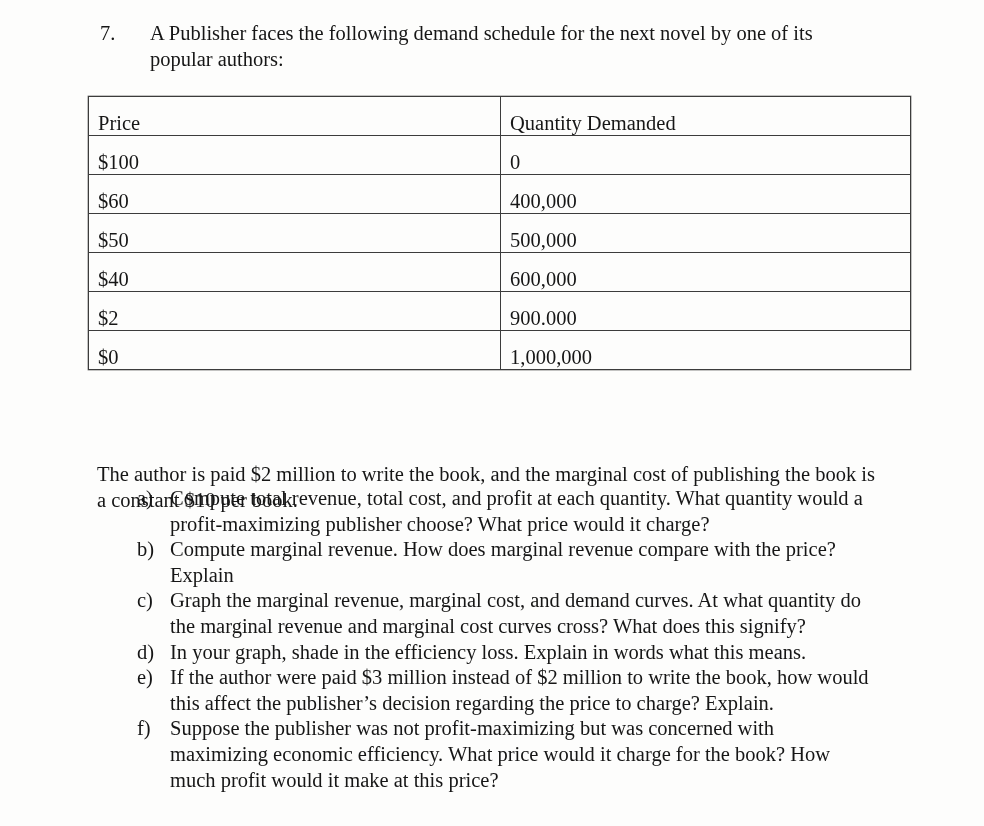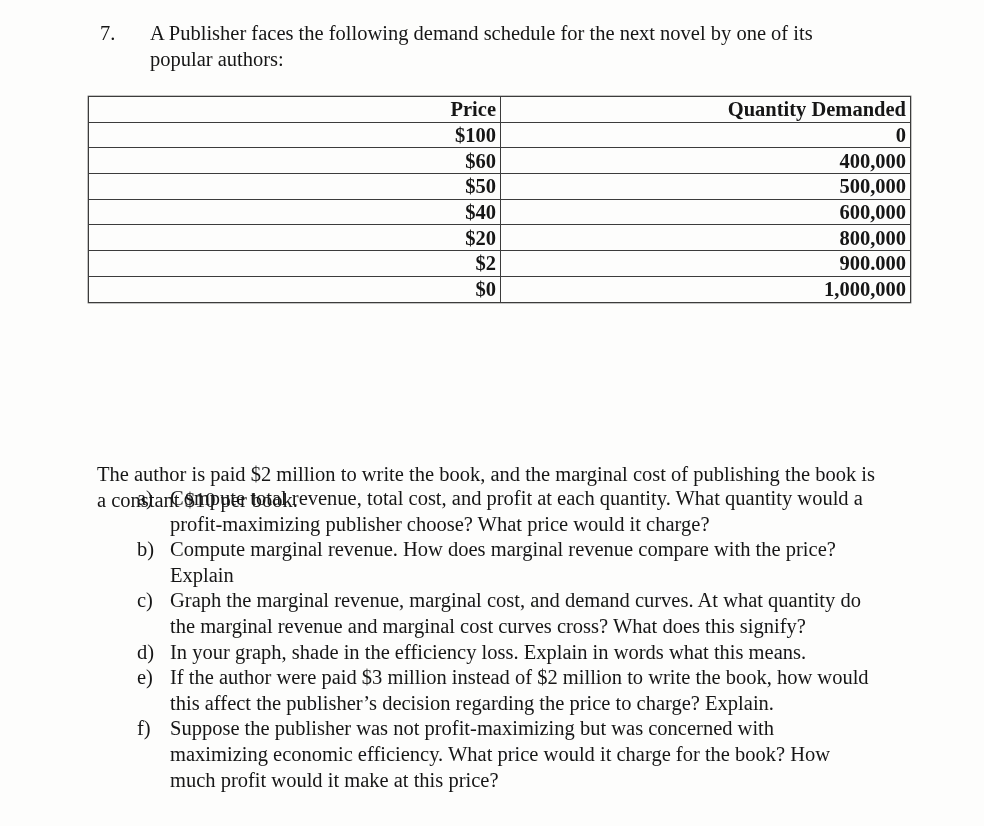--- a/index.html
+++ b/index.html
@@ -33,25 +33,25 @@
     width: 822px;
     border-collapse: collapse;
     font-size: 20.5px;
     table-layout: fixed;
   }
   table.demand-table th,
   table.demand-table td {
     border: 1.6px solid #3c3c3c;
     border-left-width: 1.3px;
     border-right-width: 1.3px;
-    font-weight: bold;
-    text-align: right;
+    font-weight: normal;
+    text-align: left;
     height: 25.7px;
     line-height: 22px;
-    padding: 1px 4px 1px 9px;
+    padding: 15px 4px 1px 9px;
     white-space: nowrap;
     overflow: hidden;
   }
   table.demand-table col.c-price { width: 412px; }
   table.demand-table col.c-qty   { width: 410px; }
   
   table.demand-table { box-shadow: 0 0 0 0.4px #6a6a6a; }
 
   
   .paragraph {
@@ -118,24 +118,20 @@
           <td>$50</td>
           <td>500,000</td>
         </tr>
 
         <tr>
           <td>$40</td>
           <td>600,000</td>
         </tr>
 
 
-        <tr>
-          <td>$20</td>
-          <td>800,000</td>
-        </tr>
 
         <tr>
           <td>$2</td>
           <td>900.000</td>
         </tr>
 
         <tr>
           <td>$0</td>
           <td>1,000,000</td>
         </tr>

